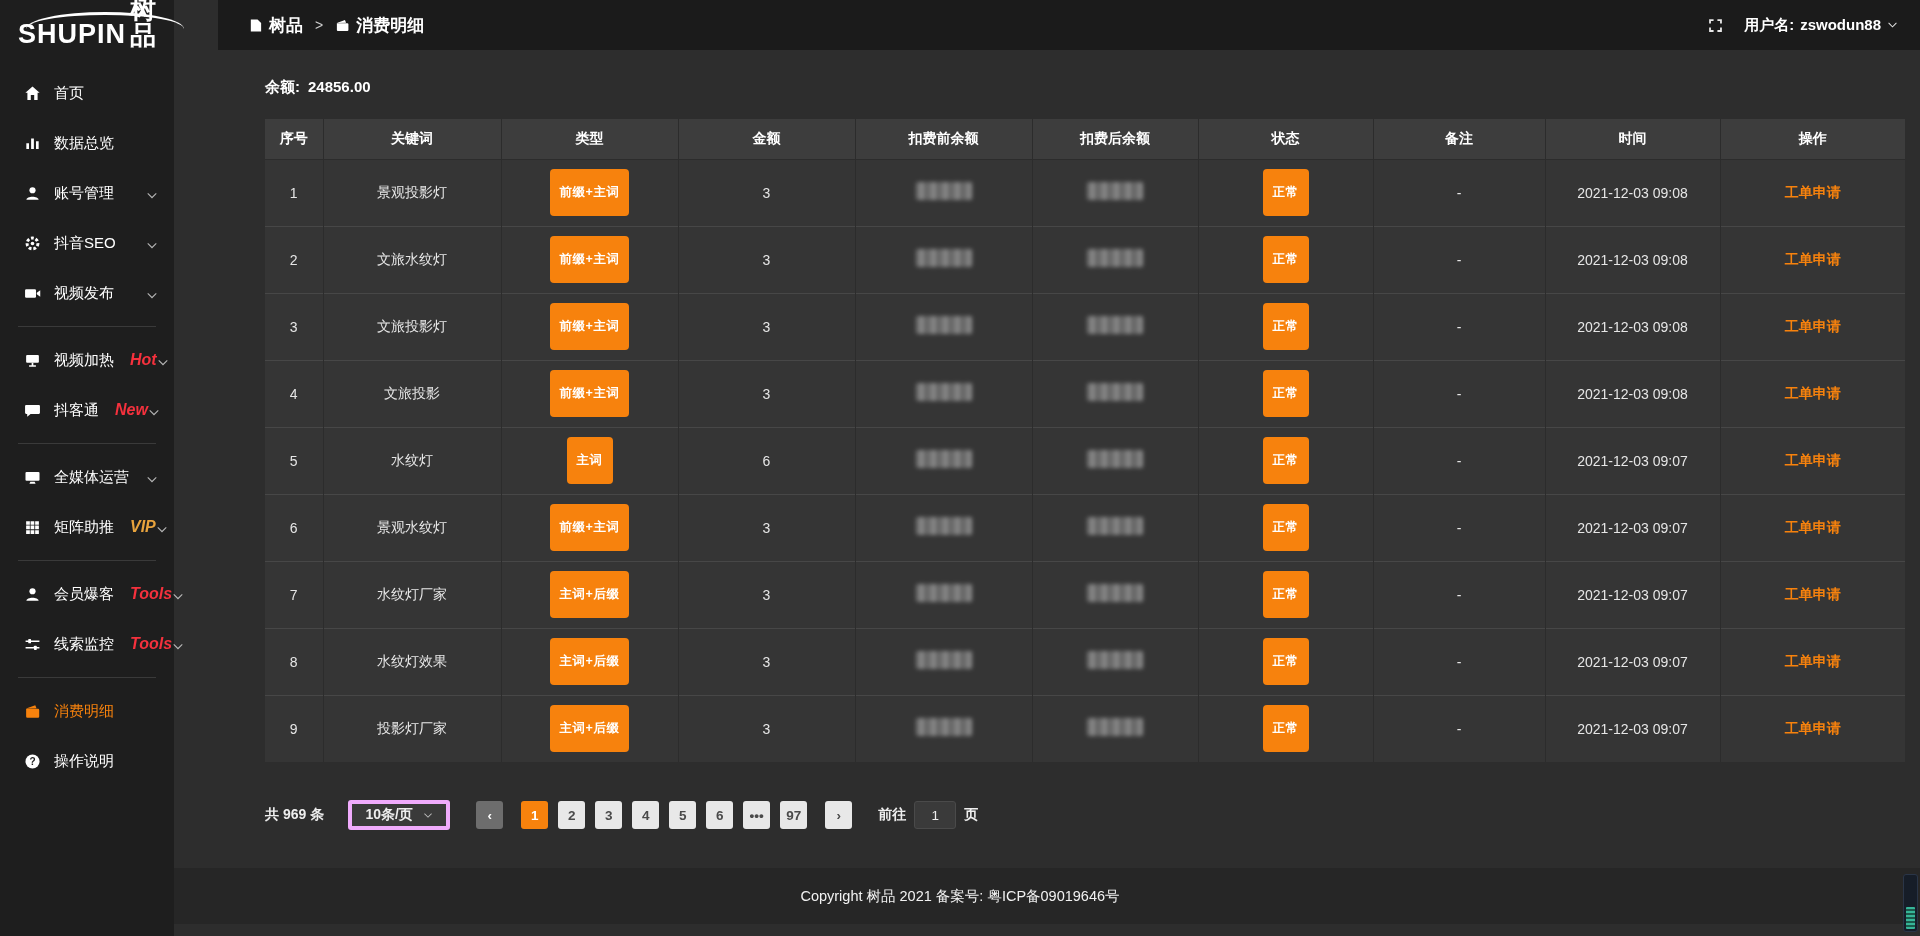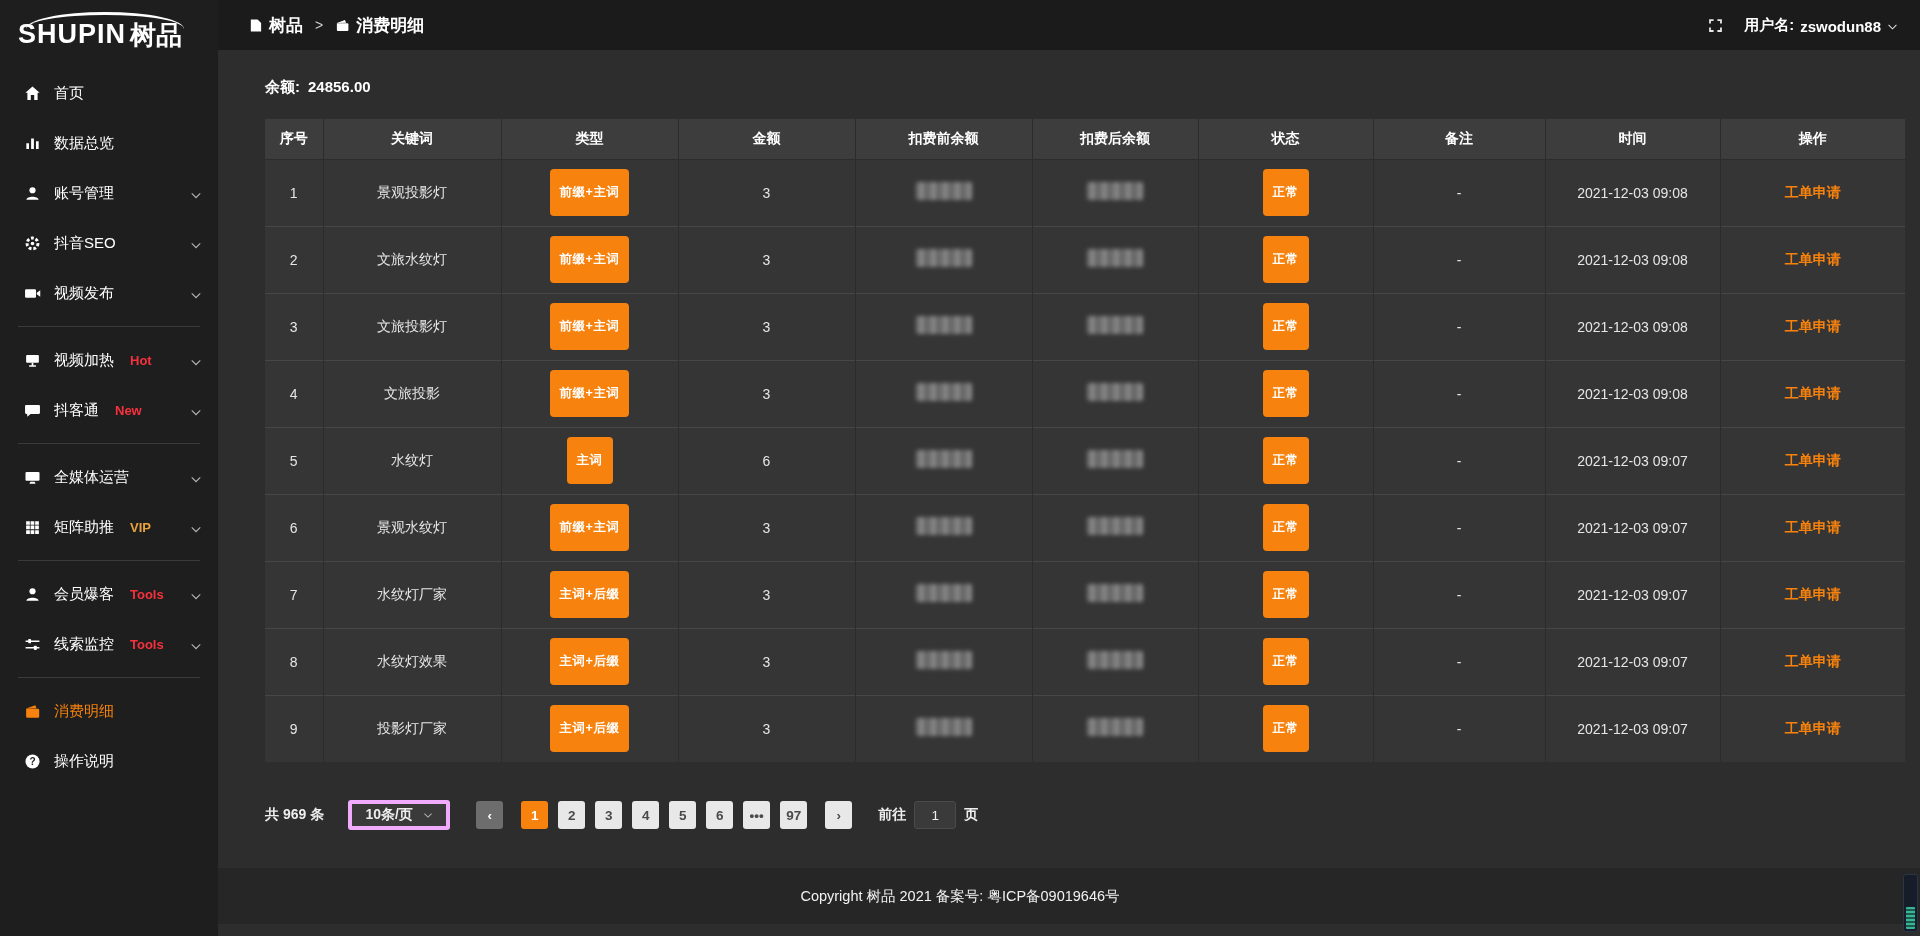--- a/index.html
+++ b/index.html
@@ -3,60 +3,60 @@
 <meta charset="utf-8">
 <style>
   * { margin:0; padding:0; box-sizing:border-box; }
   html,body { width:1920px; height:936px; overflow:hidden; }
   body {
     font-family:"Liberation Sans","DejaVu Sans",sans-serif;
     background:#2d2d2d; color:#e8e8e8; position:relative;
   }
   
   .sidebar {
-    position:absolute; left:0; top:0; width:218px; height:936px;
+    position:absolute; left:0; top:0; width:174px; height:936px;
     background:#1e1e1e; z-index:5;
   }
   .logo { padding:10px 0 6px 18px; height:54px; display:flex; align-items:flex-end; gap:4px; cursor:pointer;}
   .logo-en {
     color:#fff; font-weight:bold; font-size:27px; letter-spacing:1px; line-height:1;
     position:relative; font-family:"Liberation Sans",sans-serif;
   }
   .logo-en::before {
     content:""; position:absolute; left:8px; right:-58px; top:-9px; height:14px;
     border-top:3px solid #fff; border-radius:50%/100% 100% 0 0;
   }
   .logo-cn { color:#fff; font-weight:bold; font-size:26px; line-height:1; }
   .nav { margin-top:14px; }
   .nav-item {
     display:flex; align-items:center; height:50px; padding:0 16px 0 24px;
     color:#ffffff; font-size:15px; cursor:pointer; position:relative;
   }
   .nav-item .ico { width:17px; height:17px; margin-right:13px; flex:0 0 17px; display:inline-flex; }
   .nav-item .ico svg { width:100%; height:100%; fill:currentColor; }
   .nav-item .lbl { flex:0 0 auto; }
-  .nav-item .tag { font-size:13px; font-weight:bold; margin-left:16px; }
+  .nav-item .tag { font-size:16px; font-weight:bold; font-style:italic; margin-left:16px; }
   .nav-item .chev { margin-left:auto; width:12px; height:12px; opacity:.85; }
   .nav-item .chev svg { width:12px; height:12px; fill:#cfcfcf; }
   .nav-item.active { color:#f7820d; }
   .nav-divider { height:1px; background:#3a3a3a; margin:8px 18px; }
   
   .topbar {
     position:absolute; left:218px; top:0; right:0; height:50px;
     background:#1b1b1b; display:flex; align-items:center; padding:0 22px 0 30px;
   }
   .crumb { display:flex; align-items:center; gap:8px; font-size:17px; color:#fff; font-weight:bold; }
   .crumb .ico { width:15px; height:15px; display:inline-flex; }
   .crumb .ico svg { width:100%; height:100%; fill:#fff; }
   .crumb .sep { color:#cfcfcf; font-size:14px; font-weight:normal; margin:0 4px; }
   .crumb-item { display:flex; align-items:center; gap:6px; cursor:pointer; }
   .top-right { margin-left:auto; display:flex; align-items:center; gap:20px; }
   .fs-btn { width:17px; height:17px; cursor:pointer; display:inline-flex; }
   .fs-btn svg { width:100%; height:100%; fill:#e8e8e8; }
-  .user-box { display:flex; align-items:flex-end; gap:6px; font-size:15px; color:#fff; cursor:pointer; font-weight:bold;}
+  .user-box { display:flex; align-items:flex-start; gap:6px; font-size:15px; color:#fff; cursor:pointer; font-weight:bold;}
   .user-box .chev svg { width:11px; height:11px; fill:#e8e8e8; }
   
   .main { position:absolute; left:218px; top:50px; right:0; bottom:56px; background:#2d2d2d; padding:0 15px 0 47px; }
   .balance { margin-top:28px; font-size:15px; font-weight:bold; color:#fff; display:flex; gap:8px; }
   
   table.grid { width:1640px; border-collapse:collapse; margin-top:22px; table-layout:fixed; }
   table.grid th {
     background:#3d3d3d; color:#fff; font-weight:bold; font-size:14px; height:40px;
     border-right:1px solid #2c2c2c; border-bottom:1px solid #2c2c2c;
   }

